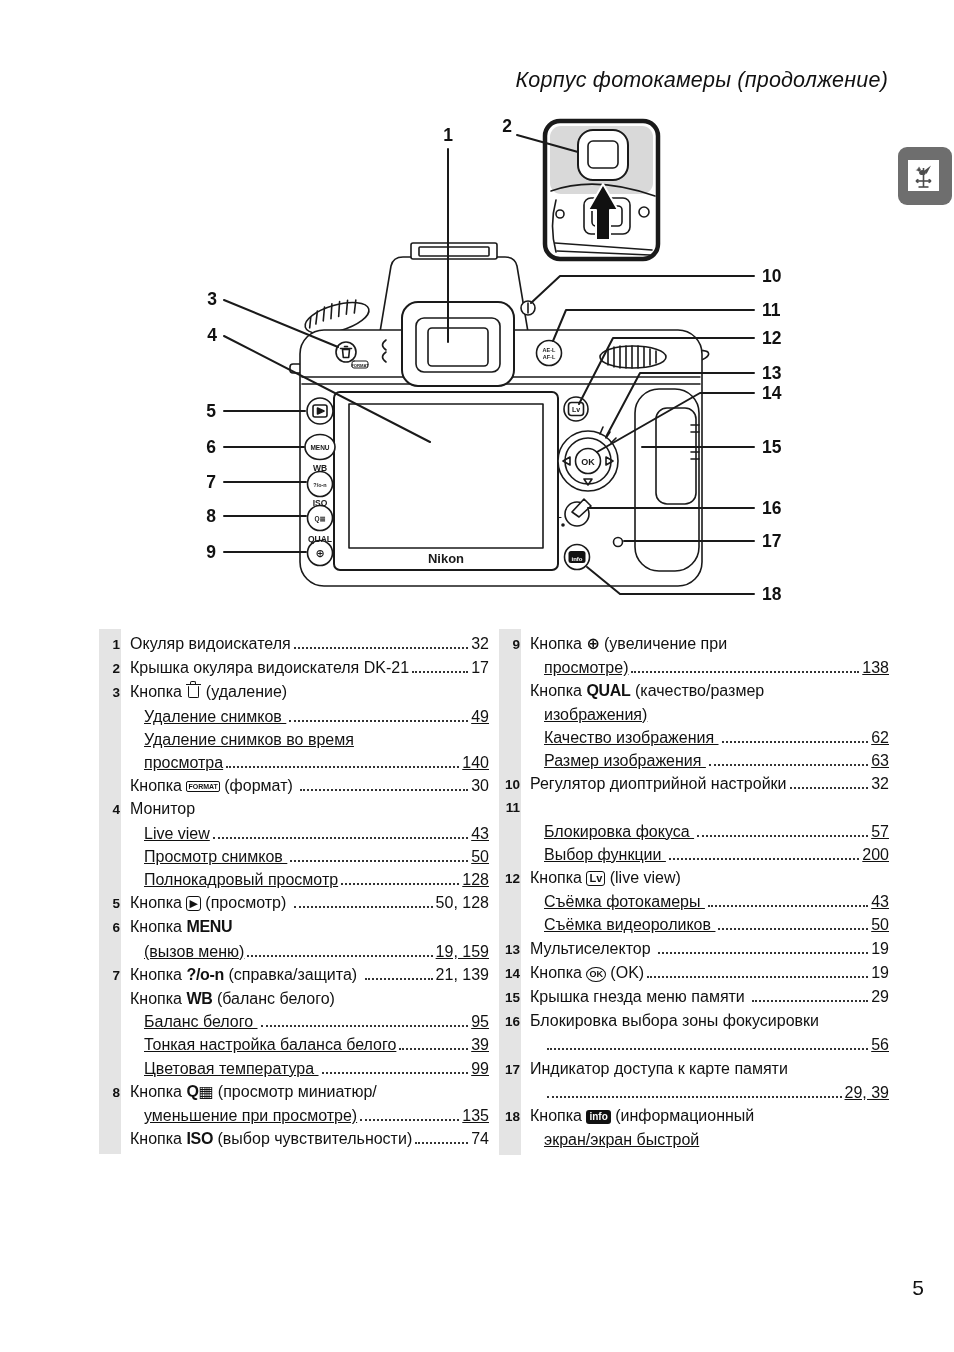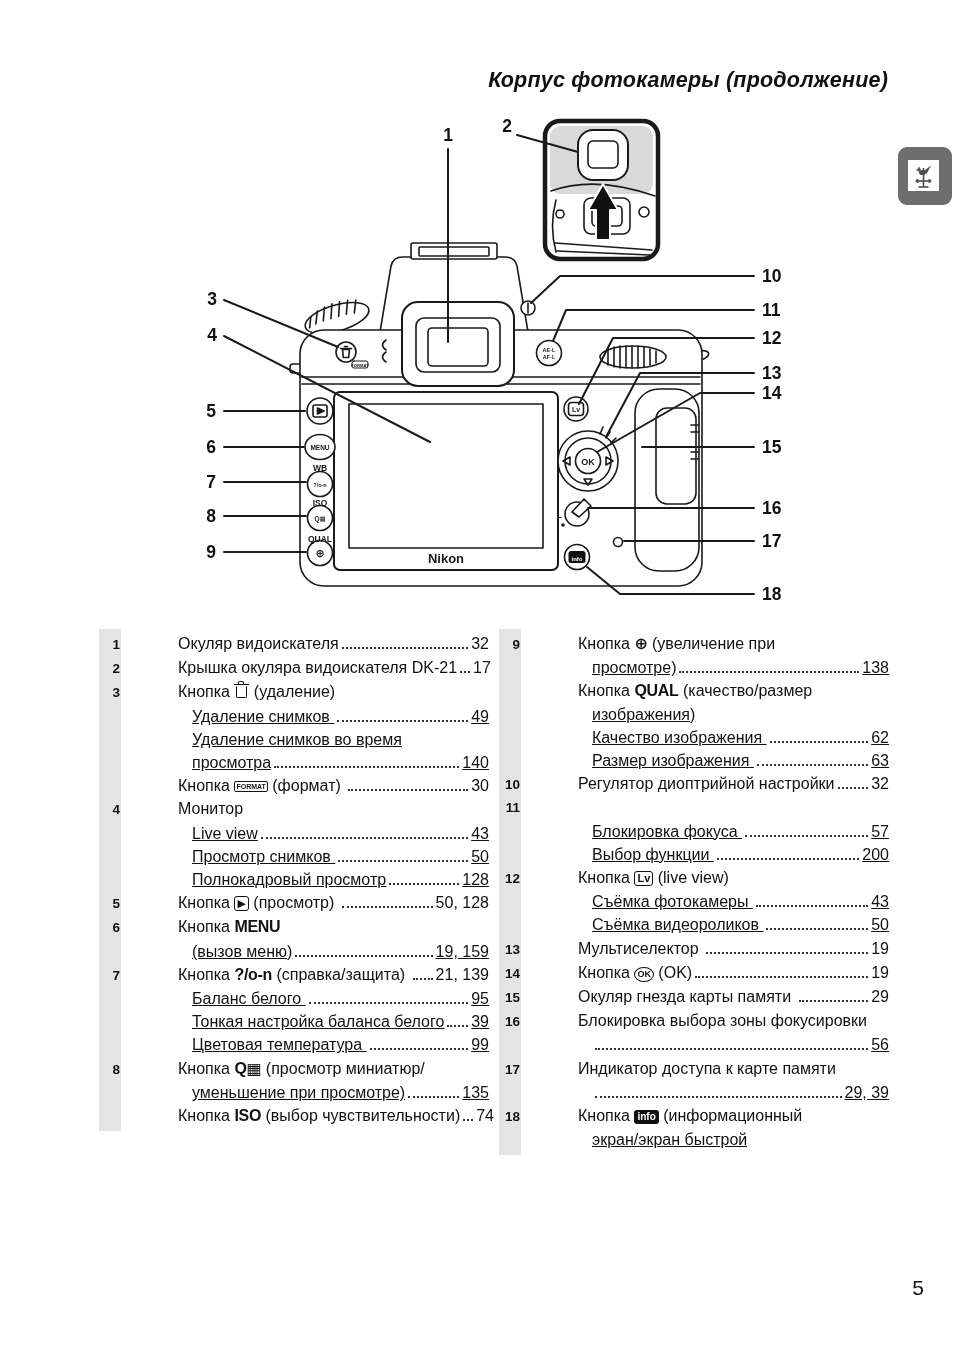--- a/index.html
+++ b/index.html
@@ -3,21 +3,21 @@
 <meta charset="utf-8">
 <style>
   html,body{margin:0;padding:0;background:#9a9a9a;}
   .page{
     position:relative; width:954px; height:1352px; background:#ffffff;
     font-family:"Liberation Sans","DejaVu Sans",sans-serif; color:#111;
     overflow:hidden; margin:0 auto;
   }
   .title{
     position:absolute; top:68px; right:66px;
-    font-size:21.5px; font-weight:bold; font-style:italic; letter-spacing:0.2px;text-align:center;
+    font-size:21.5px; font-weight:normal; font-style:italic; letter-spacing:0.2px;text-align:center;
   }
   .tab{
     position:absolute; right:2px; top:147px; width:54px; height:58px;
     background:#6e6e6e; border-radius:9px;
   }
   .tab-white{
     position:absolute; left:10px; top:13px; width:31px; height:31px; background:#fff;
   }
   .diagram-wrap{position:absolute; left:0; top:96px; width:954px; height:534px;}
   .pagenum{position:absolute; top:1276px; right:30px; font-size:21px;}
@@ -26,21 +26,21 @@
   .col{position:absolute; width:390px; font-size:16px; line-height:23.2px;}
   .col-left{left:99px; top:632px;}
   .col-right{left:499px; top:632px;}
   .numstrip{position:absolute; left:0; top:-3px; bottom:-4px; width:22px; background:#e4e4e4;}
   .rows{position:relative;}
   .row{display:flex; align-items:baseline;}
   .num{flex:0 0 31px; box-sizing:border-box; text-align:right; padding-right:10px;
        font-weight:bold; font-size:13.5px;}
   .rbody{flex:1 1 auto; display:flex; align-items:baseline; min-width:0;}
   .row.ind .rbody{padding-left:14px;text-decoration:underline;}
-  .lbl{white-space:pre;margin-left:48px;}
+  .lbl{white-space:pre;}
   .leader{flex:1 1 10px; min-width:10px; border-bottom:2.2px dotted #333; margin:0 3px;}
   .pg{white-space:nowrap;}
 
   
   .ic{display:inline-block;}
   .ic-bold{font-weight:bold; letter-spacing:-0.3px;}
   .ic-box{border:1.5px solid #111; border-radius:3px; font-weight:bold; font-size:11px;
           line-height:1; padding:1px 2px; position:relative; top:-1px;}
   .ic-boxsmall{border:1.2px solid #111; border-radius:2px; font-weight:bold; font-size:7px;
           line-height:1; padding:1px 1px; position:relative; top:-2px;}
@@ -381,20 +381,26 @@
           </span>
         </div>
         <div class="row">
           <span class="num">7</span>
           <span class="rbody">
             <span class="lbl">Кнопка <span class="ic ic-bold">?/о-n</span> (справка/защита) </span>
             <span class="leader"></span>
             <span class="pg">21, 139</span>
           </span>
         </div>
+        <div class="row">
+          <span class="num"></span>
+          <span class="rbody">
+            <span class="lbl">Кнопка <span class="ic ic-bold">WB</span> (баланс белого)</span>
+          </span>
+        </div>
         <div class="row ind">
           <span class="num"></span>
           <span class="rbody">
             <span class="lbl">Баланс белого </span>
             <span class="leader"></span>
             <span class="pg">95</span>
           </span>
         </div>
         <div class="row ind">
           <span class="num"></span>
@@ -542,21 +548,21 @@
           <span class="num">14</span>
           <span class="rbody">
             <span class="lbl">Кнопка <span class="ic ic-circle">OK</span> (OK)</span>
             <span class="leader"></span>
             <span class="pg">19</span>
           </span>
         </div>
         <div class="row">
           <span class="num">15</span>
           <span class="rbody">
-            <span class="lbl">Окуляр гнезда карты памяти </span>
+            <span class="lbl">Крышка гнезда меню памяти </span>
             <span class="leader"></span>
             <span class="pg">29</span>
           </span>
         </div>
         <div class="row">
           <span class="num">16</span>
           <span class="rbody">
             <span class="lbl">Блокировка выбора зоны фокусировки</span>
           </span>
         </div>

